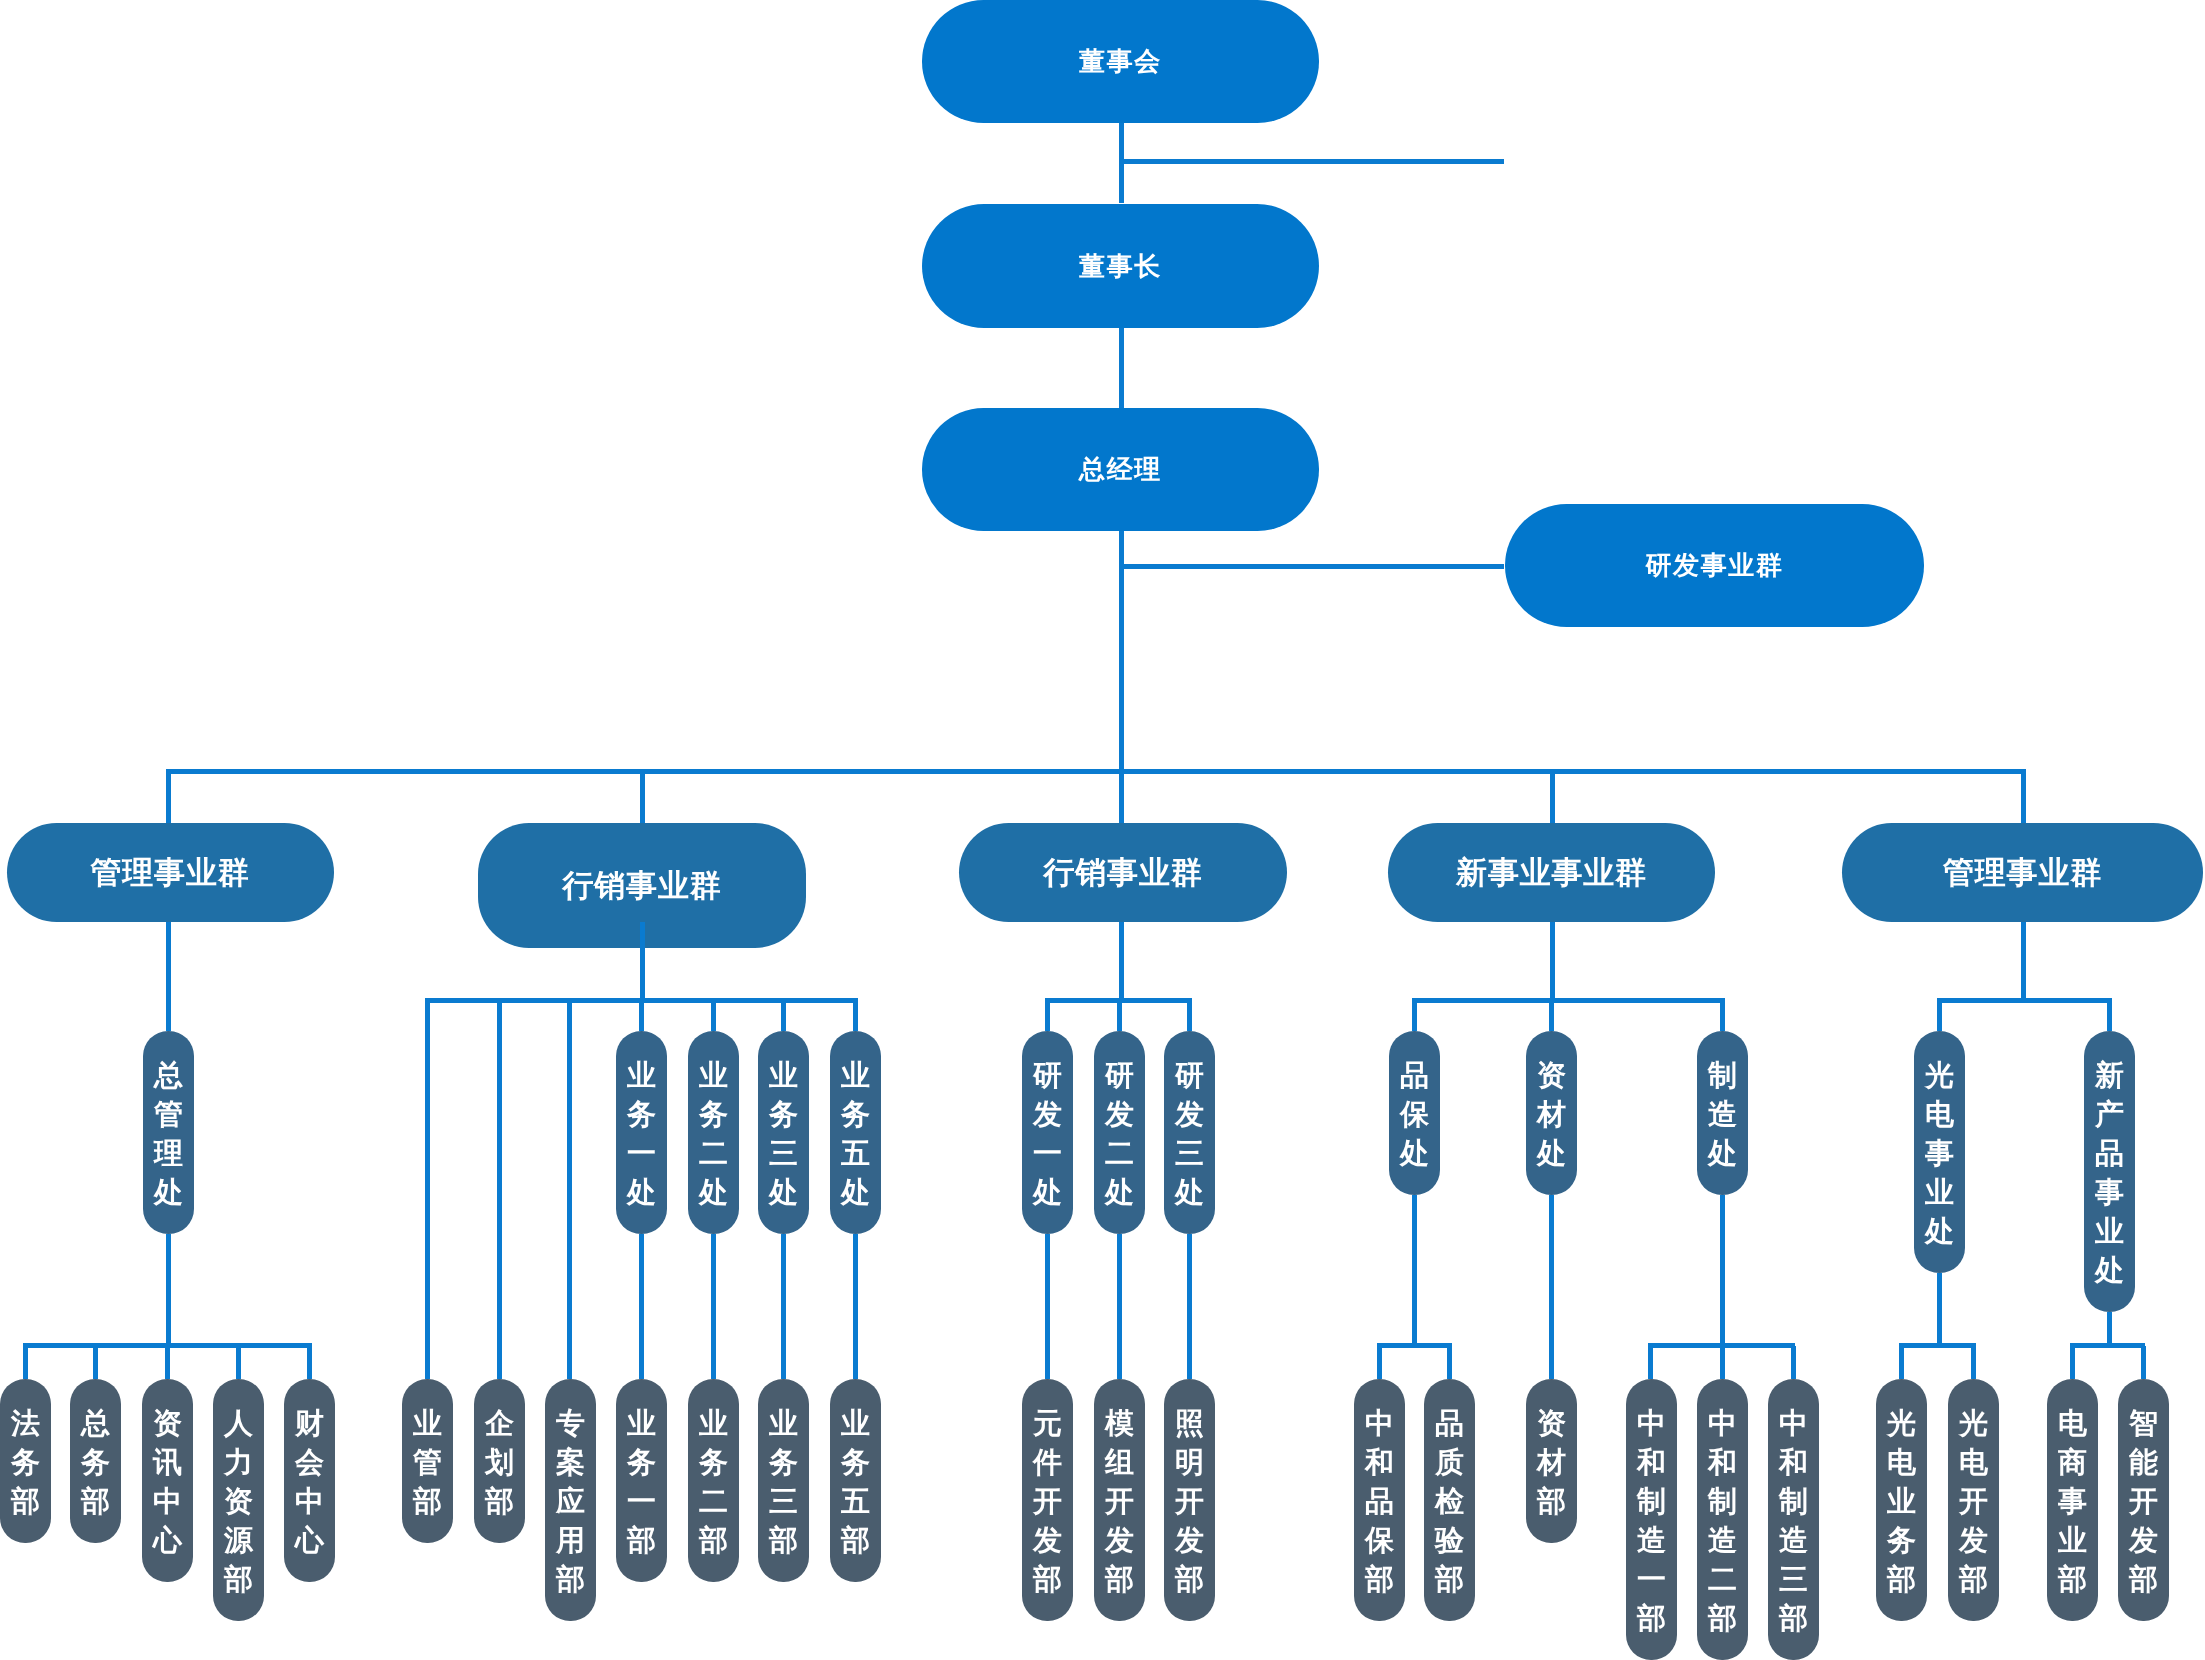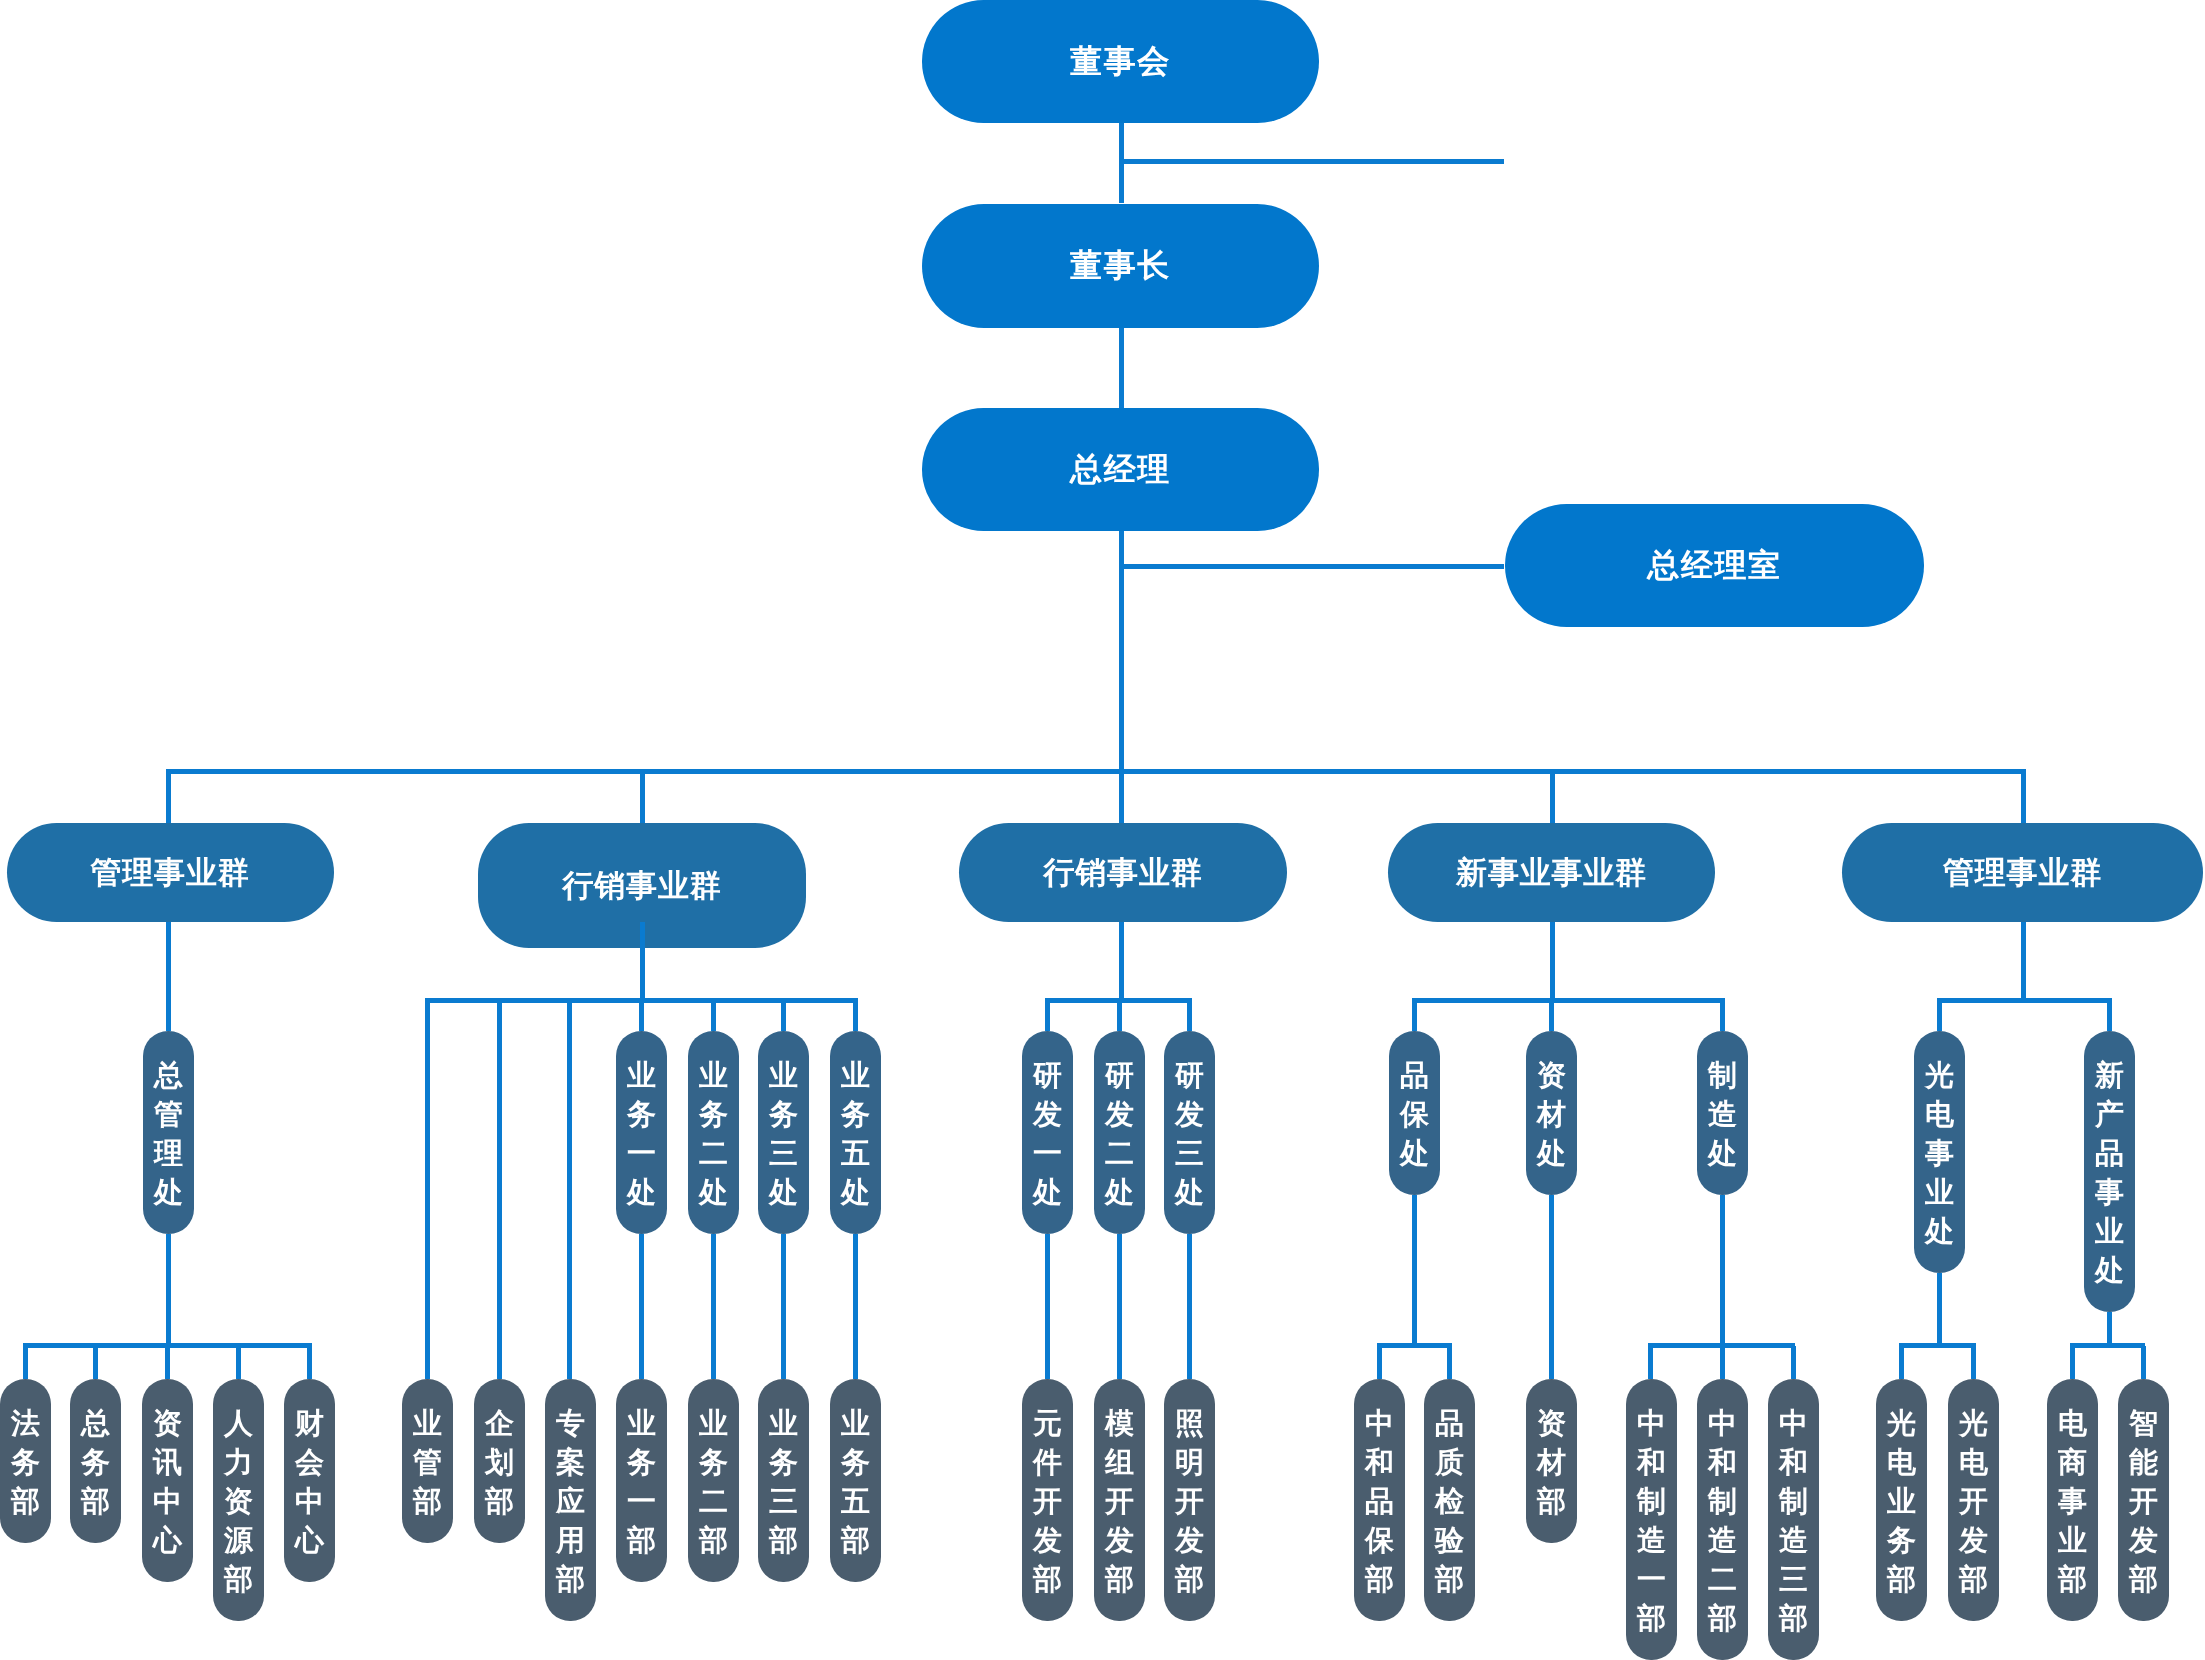--- a/index.html
+++ b/index.html
@@ -1,35 +1,35 @@
 <!DOCTYPE html>
 <html style="font-size:13px"><head>
 <meta charset="utf-8">
 <style>
   html,body{margin:0;padding:0;background:#ffffff;}
   body{width:2205px;height:1661px;position:relative;overflow:hidden;font-family:"DejaVu Sans",sans-serif;}
   #chart{position:absolute;left:0;top:0;width:2205px;height:1661px;}
   .line{position:absolute;background:#0A7BD0;}
   .node{position:absolute;color:#fff;font-weight:bold;display:flex;align-items:center;justify-content:center;box-sizing:border-box;}
-  .top{background:#0277CC;border-radius:62px/62px;font-size:32px;letter-spacing:1.6px;}
+  .top{background:#0277CC;border-radius:62px/62px;font-size:26px;letter-spacing:1.6px;}
   .grp{background:#1F6FA6;border-radius:51px;font-size:31px;letter-spacing:0.8px;}
   .vert{flex-direction:column;justify-content:flex-start;border-radius:25px;font-size:29px;padding-top:24.5px;line-height:39px;}
   .sub{background:#34648A;}
   .leaf{background:#4A5D6E;}
   .vert span{display:block;height:39px;text-align:center;}
 </style>
 </head>
 <body>
 
 <div id="chart">
 
   <div class="node top" style="left:922px;top:0px;width:397px;height:123px;">董事会</div>
   <div class="node top" style="left:922px;top:408px;width:397px;height:123px;">总经理</div>
   <div class="node top" style="left:922px;top:204px;width:397px;height:124px;">董事长</div>
-  <div class="node top" style="left:1505px;top:504px;width:419px;height:123px;">总经理室</div>
+  <div class="node top" style="left:1505px;top:504px;width:419px;height:123px;">研发事业群</div>
 
   <div class="line" style="left:1119px;top:123px;width:4.9px;height:80px;"></div>
   <div class="line" style="left:1121px;top:159px;width:383px;height:4.9px;"></div>
   <div class="line" style="left:1119px;top:328px;width:4.9px;height:80px;"></div>
   <div class="line" style="left:1119px;top:531px;width:4.9px;height:240px;"></div>
   <div class="line" style="left:1121px;top:564px;width:383px;height:4.9px;"></div>
   <div class="line" style="left:166px;top:769px;width:1860px;height:4.9px;"></div>
 
   <div id="dynamic">
       <div class="line" style="left: 166px; top: 772px; width: 4.9px; height: 51px;"></div>

